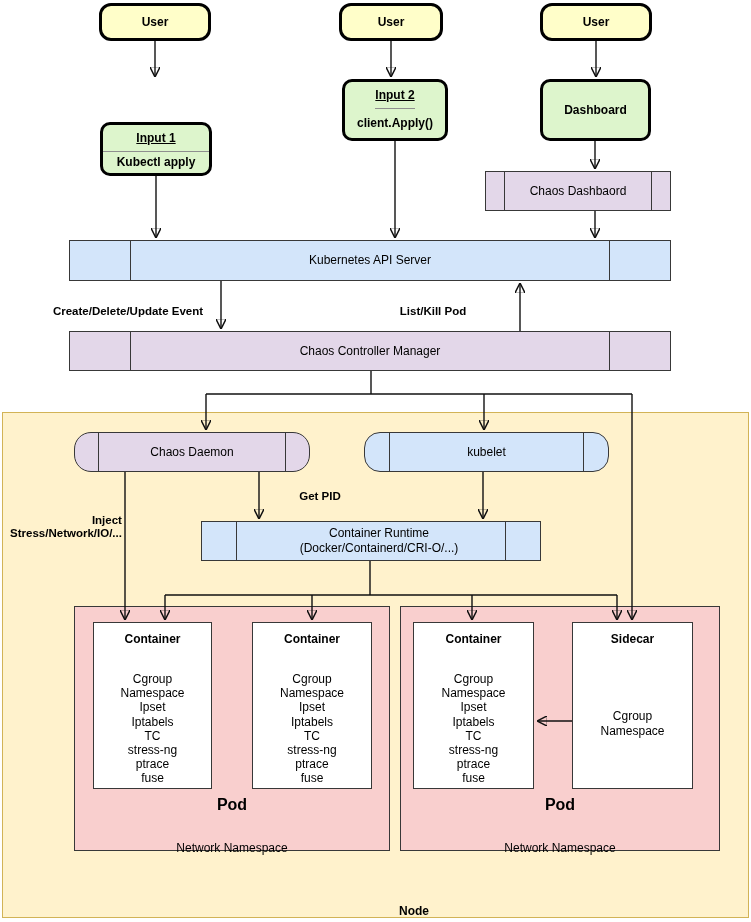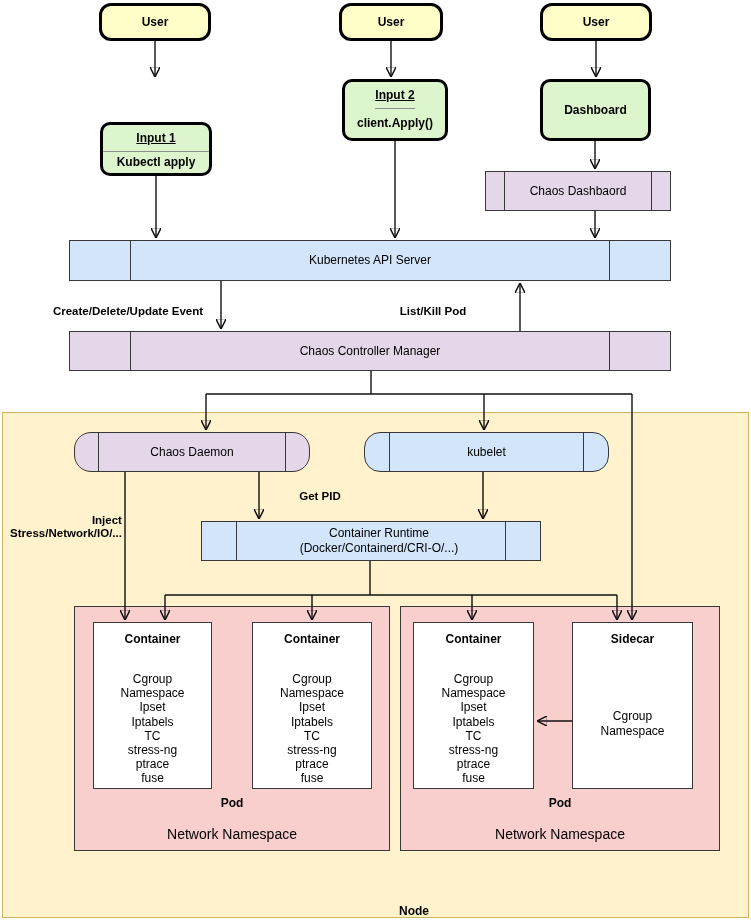--- a/index.html
+++ b/index.html
@@ -10,22 +10,22 @@
   *{margin:0;padding:0;box-sizing:border-box;}
   html,body{background:#ffffff;}
   body{font-family:"Liberation Sans","DejaVu Sans",sans-serif;color:#000;}
   #canvas{position:relative;width:751px;height:922px;background:#fff;overflow:hidden;}
 
   .abs{position:absolute;}
 
   
   .node-box{background:var(--node_fill);border:1px solid var(--node_border);z-index:1;}
   .pod-box{background:var(--pink_fill);border:1px solid var(--border_dark);z-index:2;}
-  .pod-label{position:absolute;left:0;right:0;text-align:center;font-weight:bold;font-size:12px;}
-  .ns-label{position:absolute;left:0;right:0;text-align:center;font-size:14px;}
+  .pod-label{position:absolute;left:0;right:0;text-align:center;font-weight:bold;font-size:16px;}
+  .ns-label{position:absolute;left:0;right:0;text-align:center;font-size:12px;margin-top:15px;}
   .node-label{z-index:2;font-weight:bold;font-size:12px;transform:translateX(-50%);white-space:nowrap;}
 
   
   svg.wires{position:absolute;left:0;top:0;z-index:3;}
   svg.wires path{stroke:var(--line_color);stroke-width:1.4;fill:none;}
 
   
   .box{z-index:4;display:flex;align-items:center;justify-content:center;
        text-align:center;font-size:12px;line-height:15px;}
   .thin{border:1px solid var(--border_dark);}

